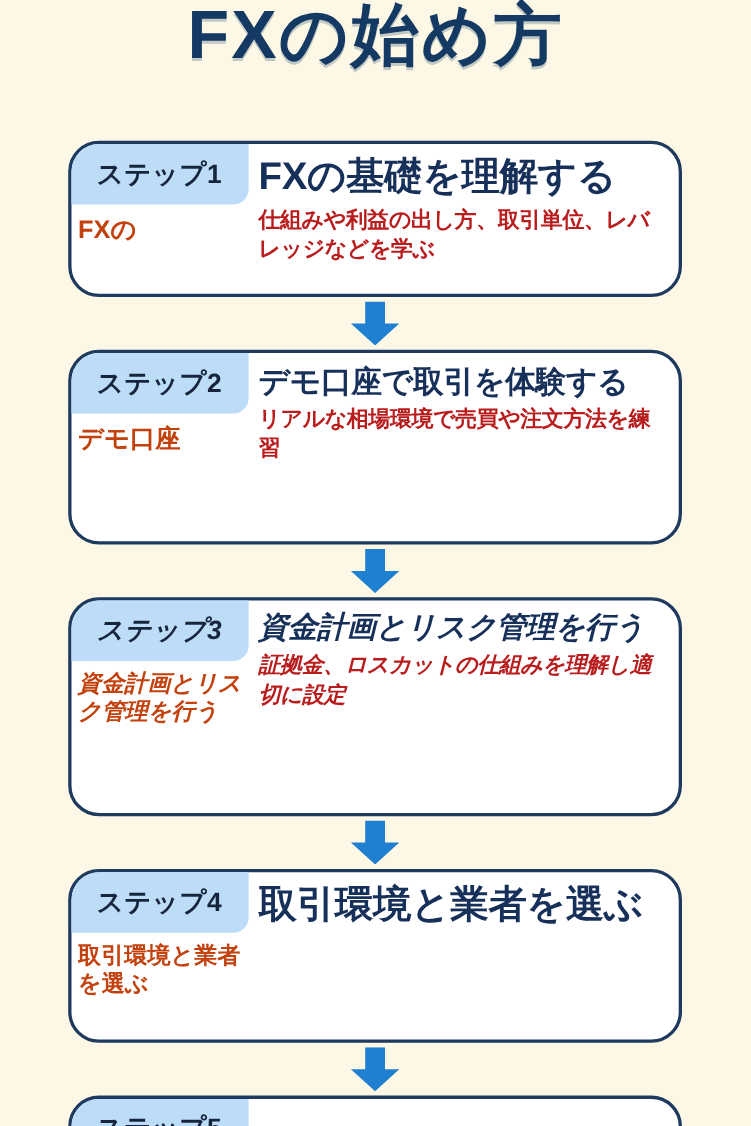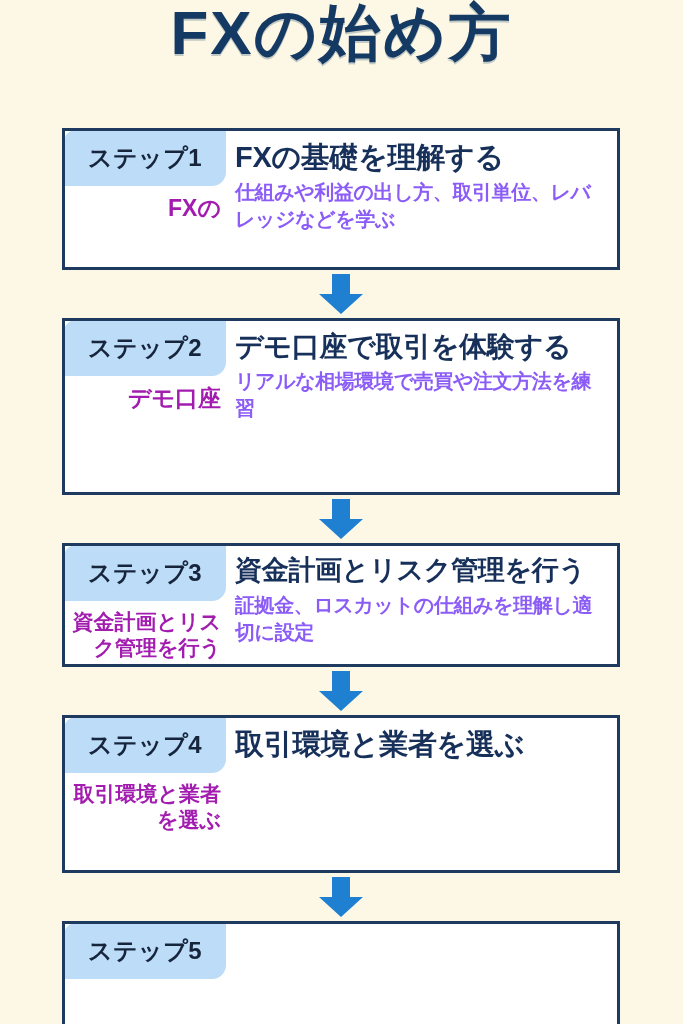--- a/index.html
+++ b/index.html
@@ -46,21 +46,21 @@
     position: absolute;
     left: 62px;
     top: 128px;
     width: 558px;
   }
 
   .step-card {
     position: relative;
     background: #ffffff;
     border: 3px solid #1e3a5f;
-    border-radius: 0;
+    border-radius: 28px;
     box-sizing: border-box;
     width: 558px;
     overflow: hidden;
   }
 
   .card-inner {
     display: flex;
     flex-direction: row;
     align-items: flex-start;
     position: relative;
@@ -91,57 +91,57 @@
     font-size: 24px;
     font-weight: bold;
     color: #16243c;
     letter-spacing: 0.5px;
     white-space: nowrap;
   }
 
   .left-label {
     font-size: 23px;
     font-weight: bold;
-    color: #a21caf;
+    color: #c2410c;
     line-height: 1.22;
-    text-align: right;
+    text-align: left;
     padding: 8px 6px 10px 6px;
     box-sizing: border-box;
     word-break: break-all;
   }
 
   .right-col {
     flex: 1 1 auto;
     padding: 8px 12px 12px 8px;
     box-sizing: border-box;
     min-width: 0;
   }
 
   .step-title {
-    font-size: 29px;
+    font-size: 35px;
     font-weight: bold;
     color: #16305a;
     line-height: 1.25;
     letter-spacing: -0.3px;
     white-space: nowrap;
     margin-bottom: 4px;
   }
 
   .step-desc {
     font-size: 20px;
     font-weight: bold;
-    color: #8b5cf6;
+    color: #b91c1c;
     line-height: 1.35;
     letter-spacing: -0.4px;
   }
 
   
   .step-card[data-idx="0"] { height: 142px; }
   .step-card[data-idx="1"] { height: 177px; }
-  .step-card[data-idx="2"] { height: 124px; }
+  .step-card[data-idx="2"] { height: 199px; font-style: italic; }
   .step-card[data-idx="3"] { height: 158px; }
   .step-card[data-idx="4"] { height: 119px; }
 
   .step-card[data-idx="4"] .right-col { padding-top: 8px; }
   .step-card[data-idx="4"] .step-desc { font-size: 19px; white-space: nowrap; }
 
   .step-card[data-idx="2"] .step-title { font-size: 27px; }
   .step-card[data-idx="1"] .step-title { font-size: 28px; }
 
   .step-card[data-idx="2"] .left-label { font-size: 21px; }

